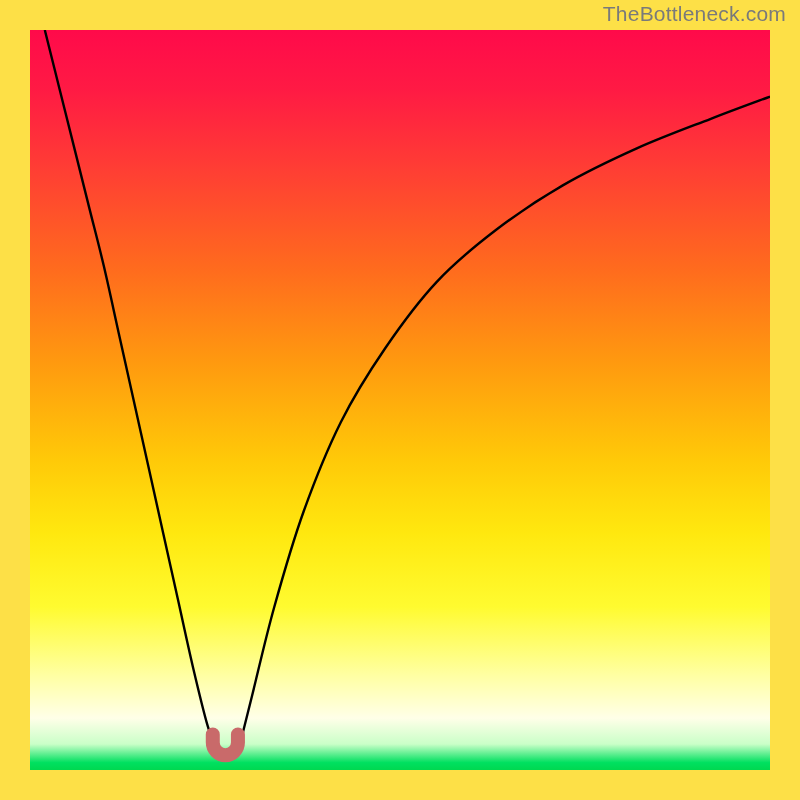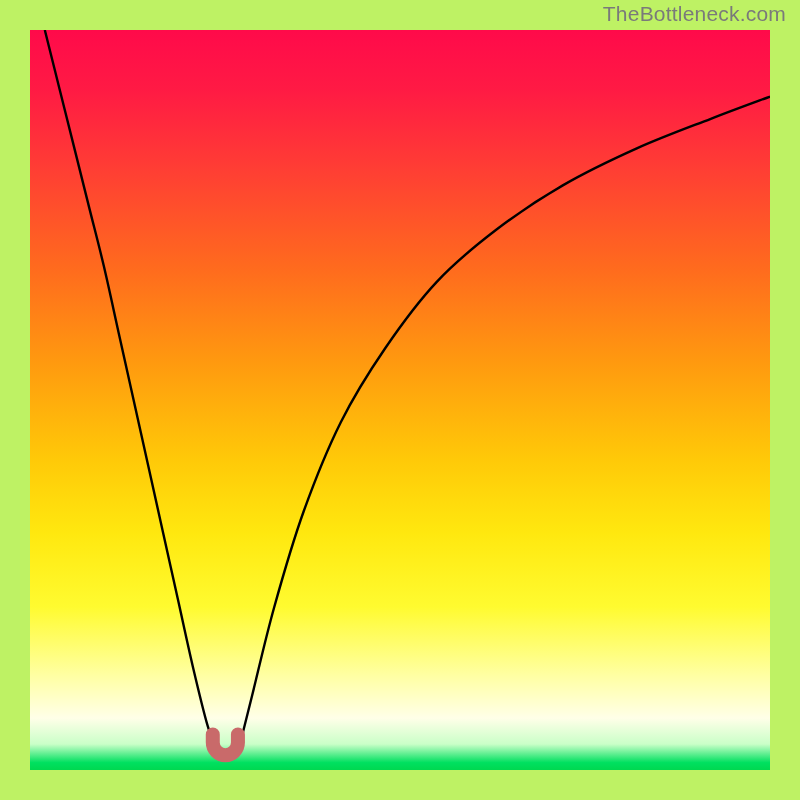--- a/index.html
+++ b/index.html
@@ -8,21 +8,21 @@
     width: 800px;
     height: 800px;
     background: #000;
     overflow: hidden;
     font-family: Arial, Helvetica, sans-serif;
   }
   .frame {
     position: relative;
     width: 800px;
     height: 800px;
-    background: #bef264;
+    background: #fde047;
   }
   .plot {
     position: absolute;
     left: 30px;
     top: 30px;
     width: 740px;
     height: 740px;
     overflow: hidden;
   }
   .gradient {

